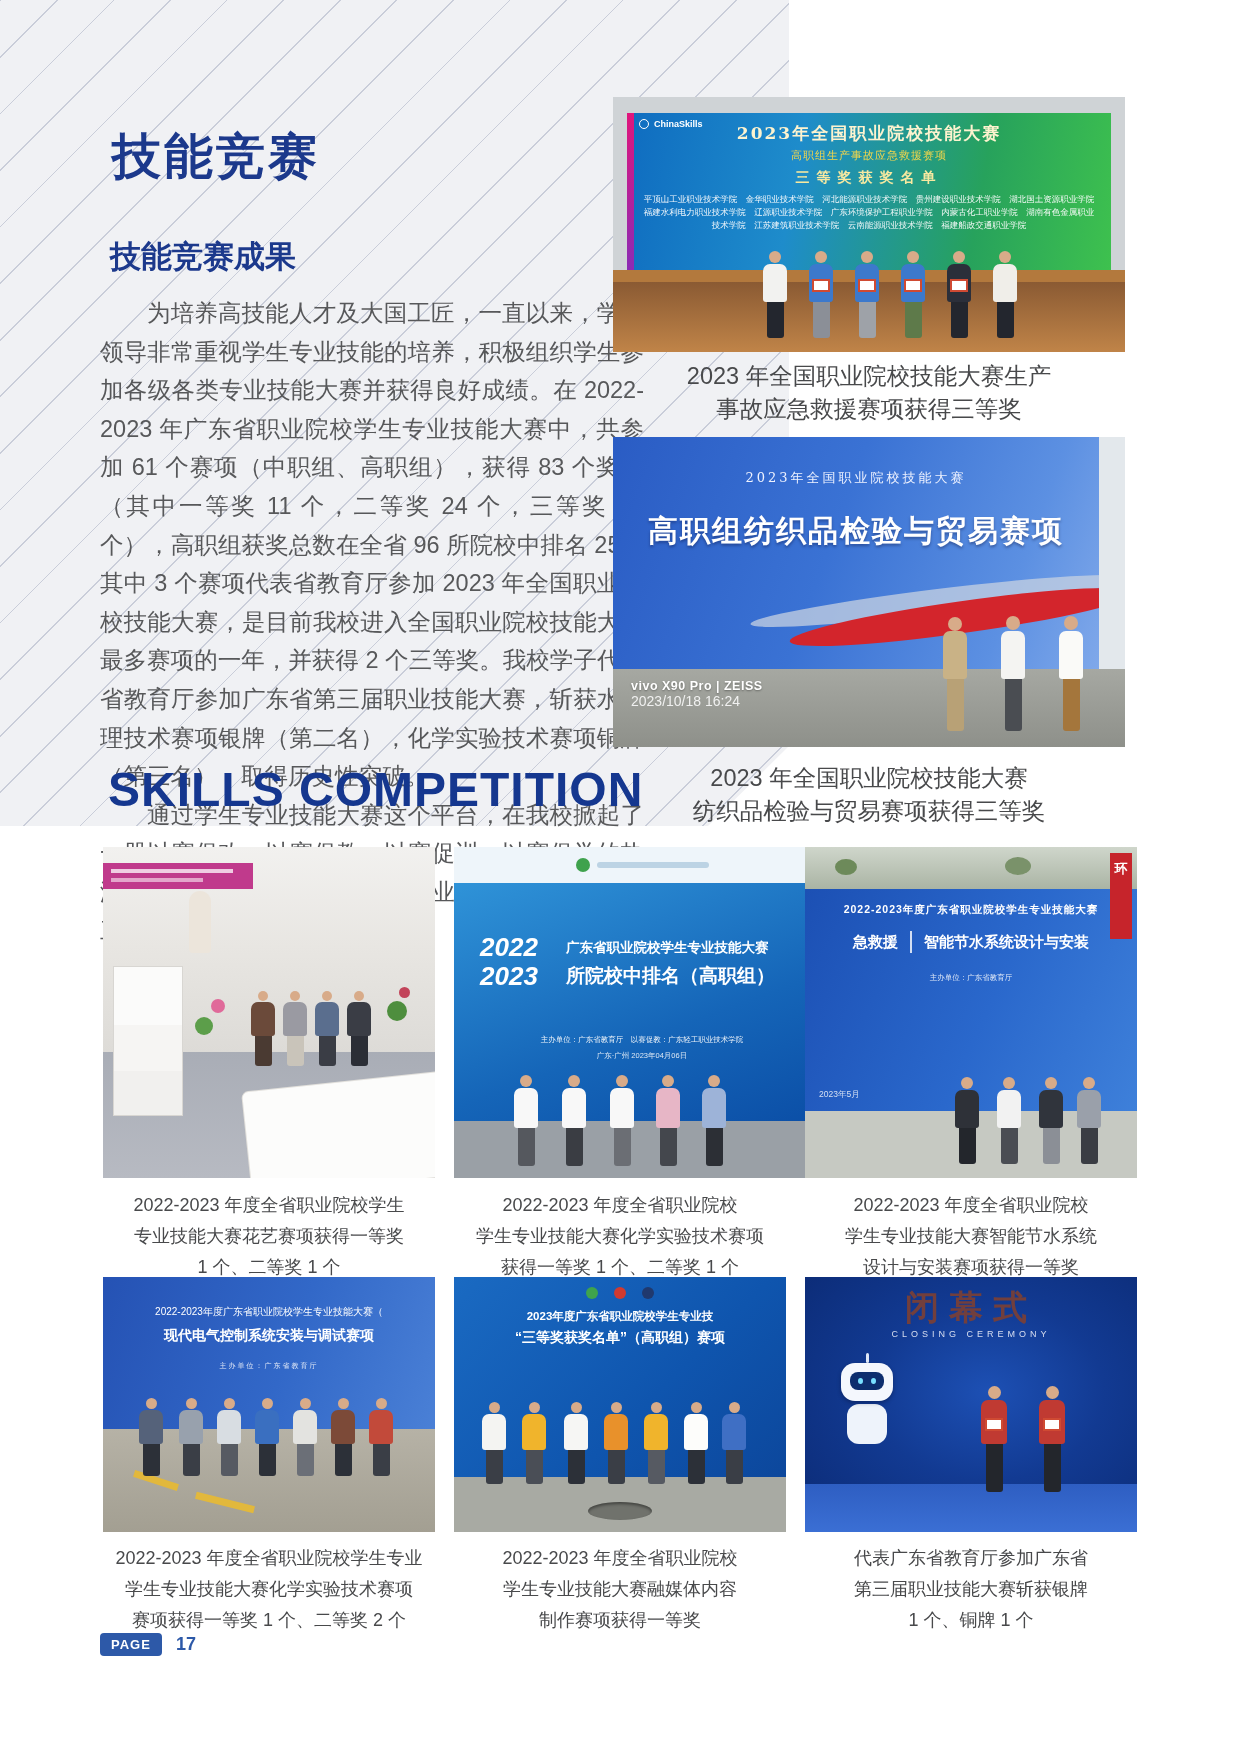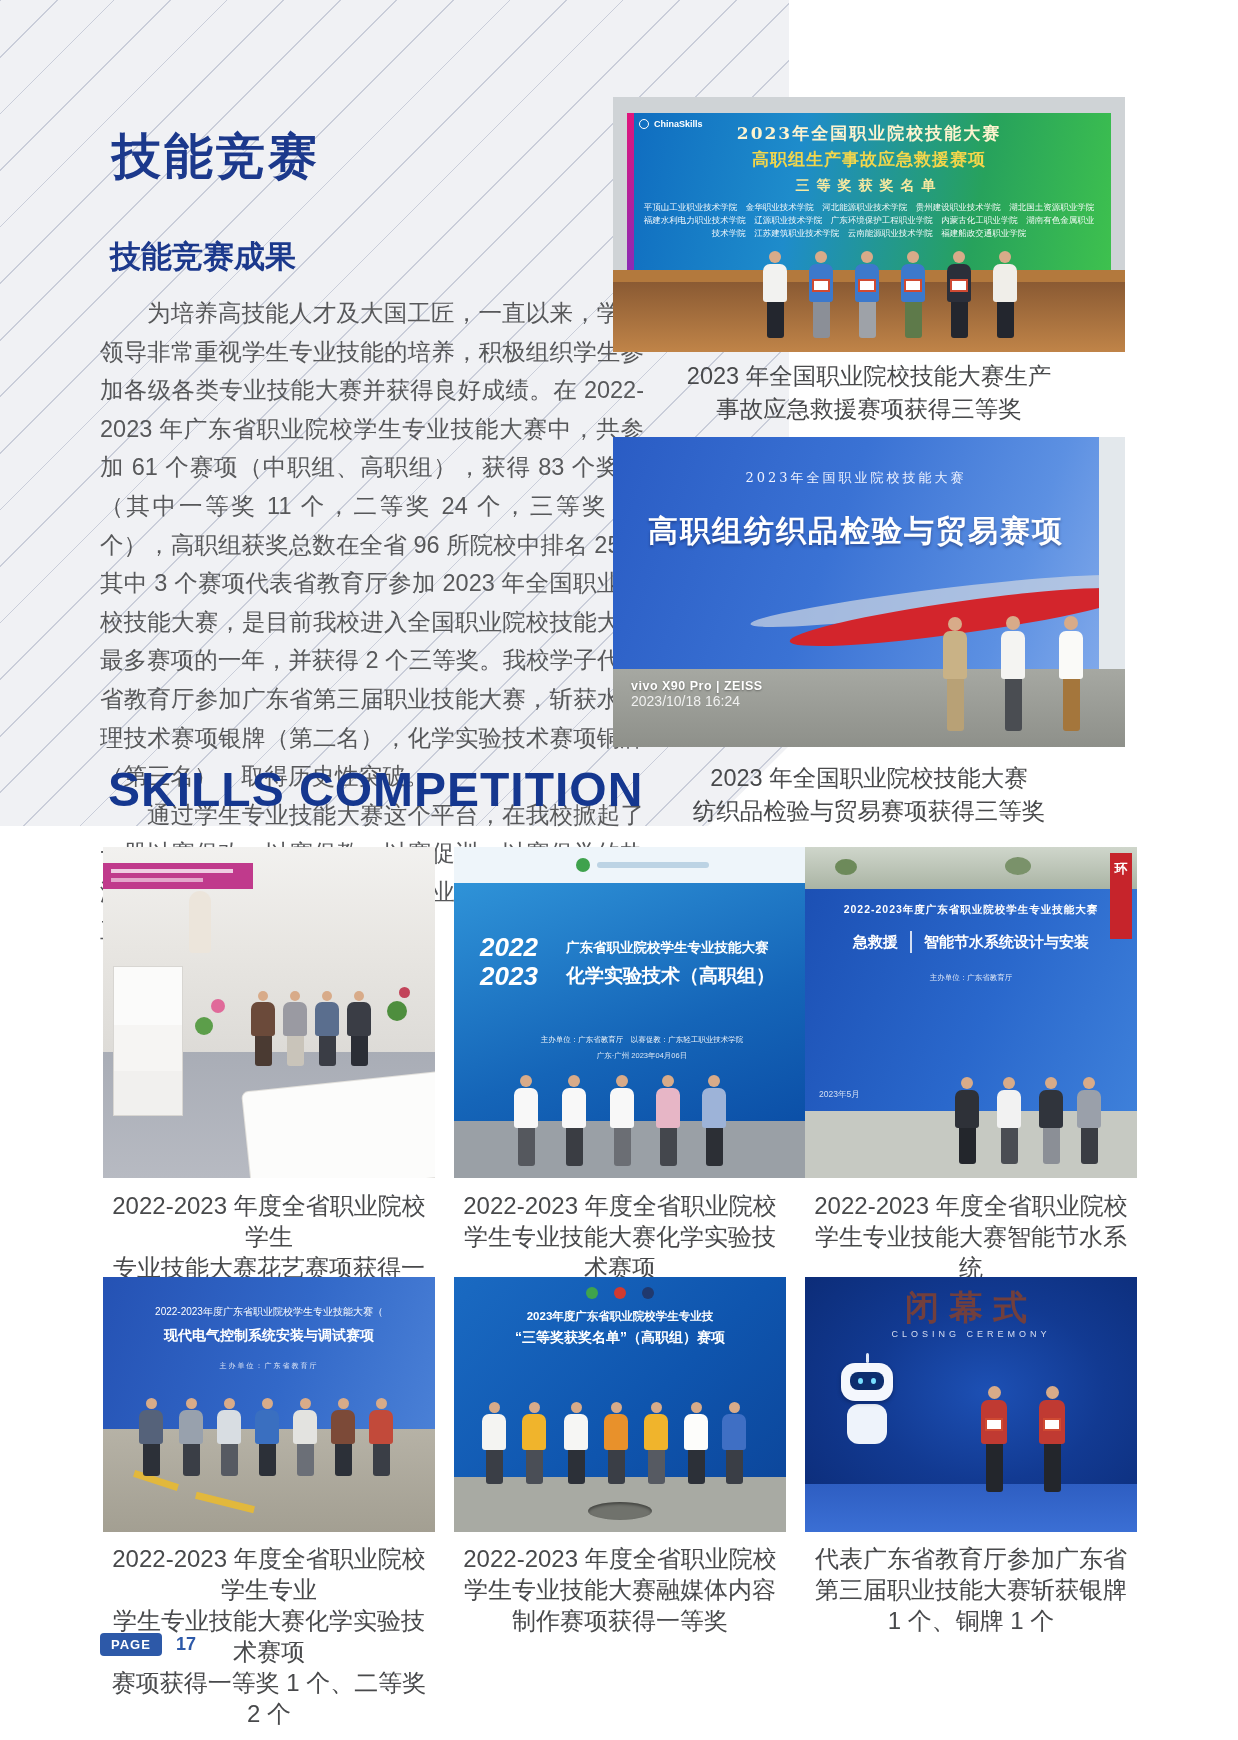--- a/index.html
+++ b/index.html
@@ -15,41 +15,41 @@
   .main-title{position:absolute;left:112px;top:124px;font-family:"DejaVu Serif","Liberation Serif",serif;
     font-size:49px;font-weight:700;color:#1c398c;letter-spacing:3px;}
   .sub-title{position:absolute;left:110px;top:236px;font-size:31px;font-weight:700;color:#1c398c;}
   .body-text{position:absolute;left:100px;top:294px;width:544px;font-size:23.5px;line-height:38.6px;
     color:#57585a;text-align:justify;}
   .body-text p{text-indent:2em;}
   .heading-en{position:absolute;left:108px;top:762px;font-size:48px;font-weight:700;color:#15378f;letter-spacing:1px;}
 
   .photo{position:absolute;overflow:hidden;background:#9aa0a6;}
   .caption{position:absolute;text-align:center;color:#48494b;font-size:23.5px;line-height:33px;}
-  .grid-caption{position:absolute;text-align:center;color:#48494b;font-size:24px;line-height:31px;}
+  .grid-caption{position:absolute;text-align:center;color:#48494b;font-size:18px;line-height:31px;}
 
   
   .person{position:absolute;display:flex;flex-direction:column;align-items:center;}
   .person i{display:block;}
   .person .head{width:12px;height:12px;border-radius:50%;background:#d8ab89;}
   .person .torso{width:24px;border-radius:7px 7px 3px 3px;margin-top:1px;}
   .person .legs{width:17px;border-radius:0 0 3px 3px;}
   .person .cert{position:absolute;width:18px;height:13px;background:#fff;border:2px solid #cf4a33;top:28px;}
 
   
   .photo-a{left:613px;top:97px;width:512px;height:255px;background:#cfd3d6;}
   .pa-screen{position:absolute;left:14px;top:16px;right:14px;height:158px;
     background:linear-gradient(100deg,#0f6cc0 0%,#1e8ccb 35%,#27a25c 72%,#3ec14e 100%);}
   .pa-pink{position:absolute;left:0;top:0;width:7px;height:100%;background:linear-gradient(#e0157c,#8b2bb5);}
   .pa-logo-row{position:absolute;left:12px;top:6px;display:flex;align-items:center;gap:5px;color:#fff;
     font-size:9px;font-weight:700;}
   .pa-emblem{width:10px;height:10px;border:1.5px solid #fff;border-radius:50%;display:inline-block;}
   .pa-title{margin-top:9px;text-align:center;font-family:"DejaVu Serif","Liberation Serif",serif;
     font-weight:700;font-size:17px;color:#fdf3cf;letter-spacing:2px;}
-  .pa-sub{text-align:center;font-size:17px;color:#f3d64b;font-weight:700;letter-spacing:1px;margin-top:3px;}
+  .pa-sub{text-align:center;font-size:11px;color:#f3d64b;font-weight:400;letter-spacing:1px;margin-top:3px;}
   .pa-award{text-align:center;font-size:14px;color:#f7e9a0;font-weight:700;letter-spacing:7px;margin-top:6px;
     font-family:"DejaVu Serif","Liberation Serif",serif;}
   .pa-colleges{margin:6px auto 0;width:94%;text-align:center;font-size:8.5px;line-height:13px;color:#fff;opacity:.95;}
   .pa-edge{position:absolute;left:0;bottom:70px;width:100%;height:12px;background:#b3793d;}
   .pa-floor{position:absolute;left:0;bottom:0;width:100%;height:70px;background:linear-gradient(#8a5a33,#c08448);}
   .cap-a{left:613px;top:360px;width:512px;}
 
   
   .photo-b{left:613px;top:437px;width:512px;height:310px;background:#8e908a;}
   .pb-banner{position:absolute;left:0;top:0;width:486px;height:232px;
@@ -308,21 +308,21 @@
     <div class="g2-band">
       <span class="g2-logo-dot"></span>
       <span class="g2-txtline"></span>
     </div>
     <div class="g2-board">
       <div class="g2-years">
         <div>2022</div>
         <div>2023</div>
       </div>
       <div class="g2-title">广东省职业院校学生专业技能大赛</div>
-      <div class="g2-event">化学实验技术（高职组）</div>
+      <div class="g2-event">所院校中排名（高职组）</div>
       <div class="g2-org">主办单位：广东省教育厅　以赛促教：广东轻工职业技术学院</div>
       <div class="g2-date">广东·广州 2023年04月06日</div>
     </div>
     <div class="g2-ground"></div>
     <div class="person" style="left:60px;bottom:12px">
         <i class="head"></i>
         <i class="torso" style="height:40px;background:#f8f8f8"></i>
         <i class="legs" style="height:38px;background:#55585e"></i>
       </div>
     <div class="person" style="left:108px;bottom:12px">

